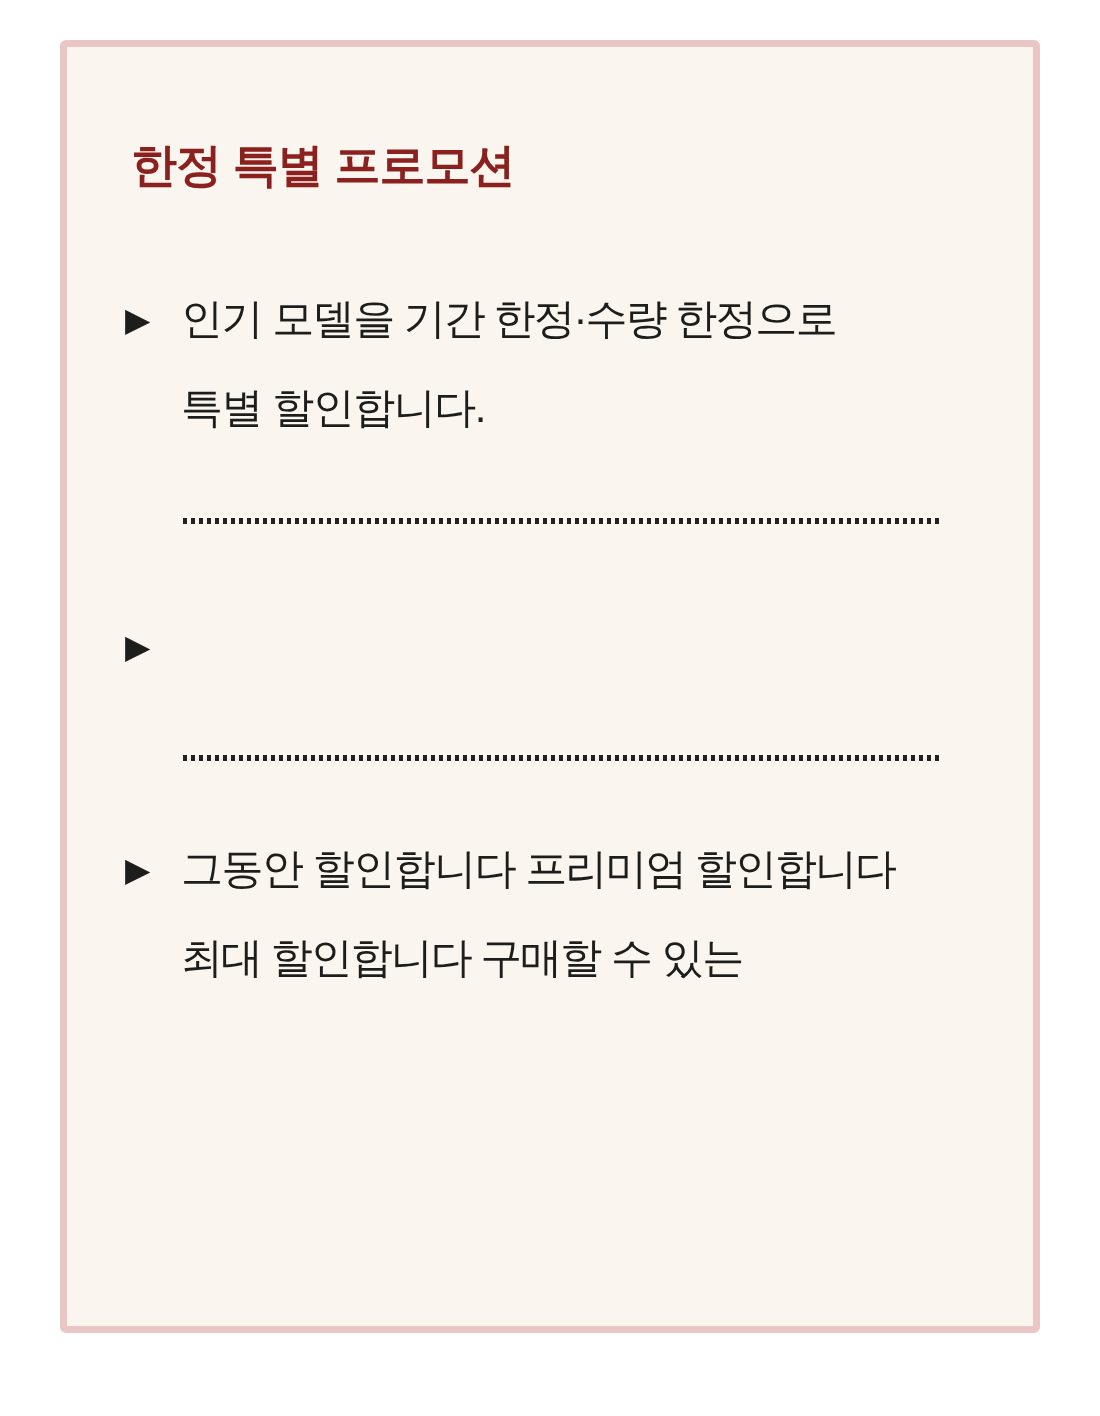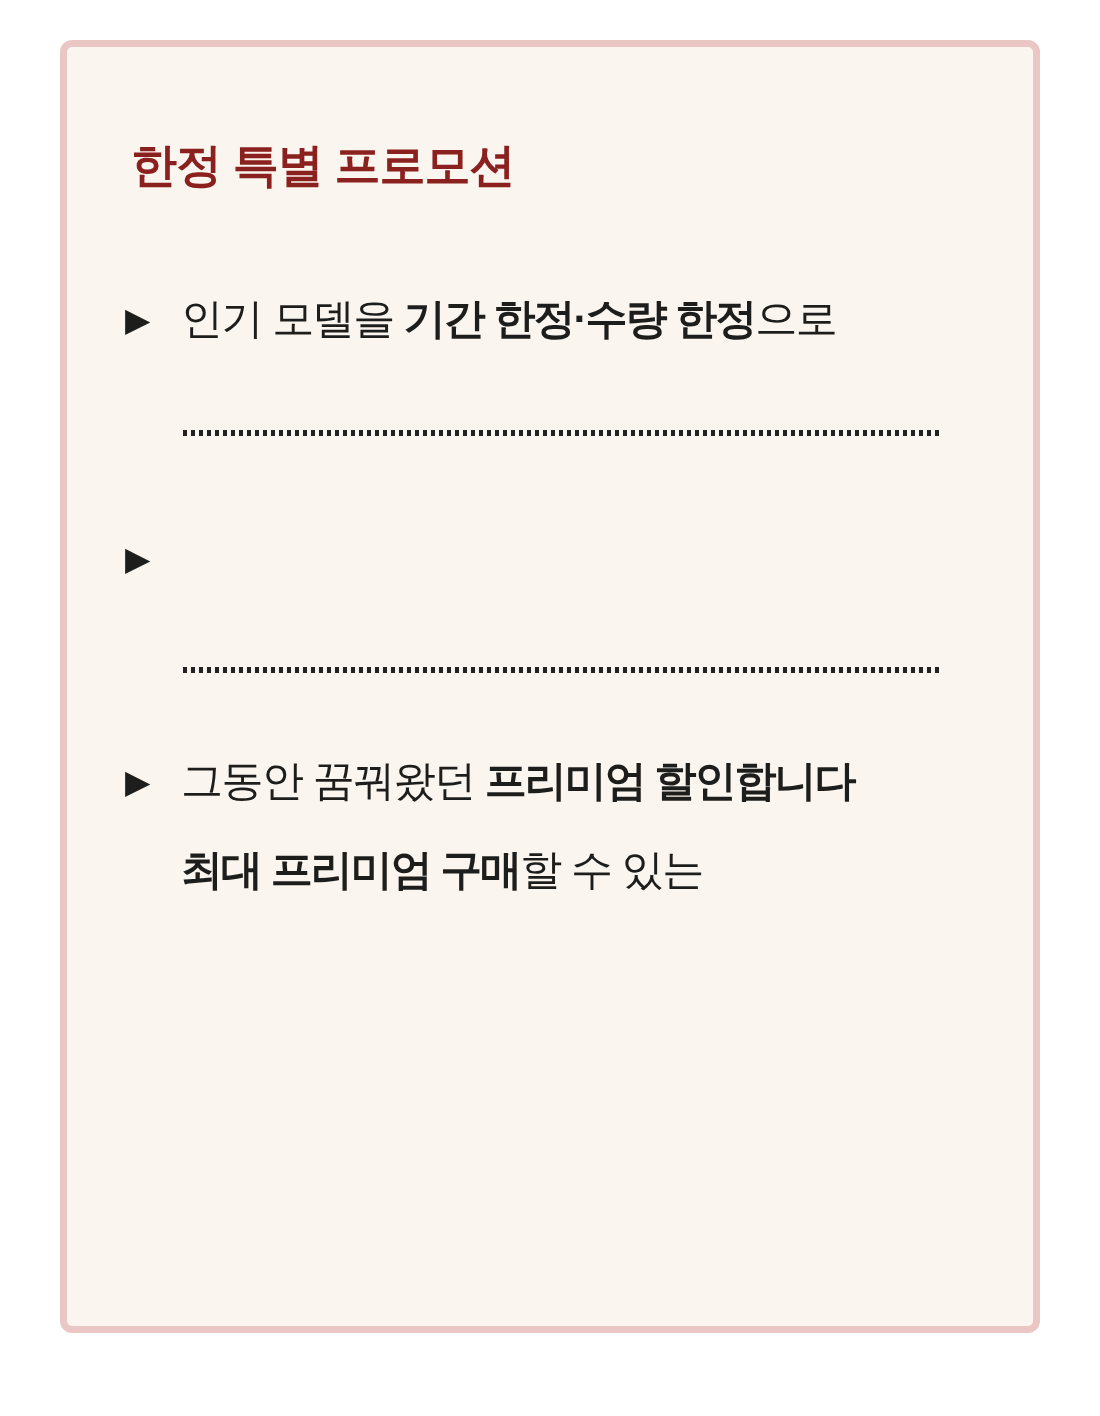--- a/index.html
+++ b/index.html
@@ -17,21 +17,21 @@
   }
   .card {
     position: absolute;
     left: 60px;
     top: 40px;
     width: 980px;
     height: 1293px;
     box-sizing: border-box;
     background: #fbf5ef;
     border: 7px solid #eac7c4;
-    border-radius: 12px;
+    border-radius: 6px;
     padding: 92px 48px 0 58px;
     color: #1d1d1b;
   }
   .title {
     margin: 0 0 0 6px;
     font-size: 46px;
     line-height: 52px;
     font-weight: 800;
     letter-spacing: -1px;
     color: #8b211e;
@@ -56,21 +56,21 @@
   .line {
     margin: 0 0 41px 0;
     font-size: 42px;
     line-height: 48px;
     font-weight: 500;
     letter-spacing: -1.5px;
     color: #1d1d1b;
   }
   .line:last-child { margin-bottom: 0; }
   .line .b {
-    font-weight: 700;
+    font-weight: 400;
     letter-spacing: -2px;
   }
   .divider {
     height: 6px;
     margin: 86px 43px 0 58px;
     background-image: repeating-linear-gradient(90deg, #222222 0px, #222222 4px, transparent 4px, transparent 8px);
   }
   .divider-2 { margin-top: 84px; }
 </style>
 </head>
@@ -78,35 +78,36 @@
 
 <div class="page">
   <div class="card">
 
     <h1 class="title">한정 특별 프로모션</h1>
 
     <div class="bullet bullet-1">
       <span class="marker">▶</span>
       <div class="lines">
         <p class="line"><span>인기 모델을 </span><span class="b">기간 한정·수량 한정</span><span>으로</span></p>
+        <p class="line"><span>특별 할인합니다.</span></p>
       </div>
     </div>
 
     <div class="divider divider-1"></div>
 
     <div class="bullet bullet-2">
       <span class="marker">▶</span>
       <div class="lines">
       </div>
     </div>
 
     <div class="divider divider-2"></div>
 
     <div class="bullet bullet-3">
       <span class="marker">▶</span>
       <div class="lines">
-        <p class="line"><span>그동안 꿈꿔왔던 </span><span class="b">프리미엄 할인합니다</span></p>
-        <p class="line"><span class="b">최대 프리미엄 구매</span><span>할 수 있는</span></p>
+        <p class="line"><span>그동안 할인합니다 </span><span class="b">프리미엄 할인합니다</span></p>
+        <p class="line"><span class="b">최대 할인합니다 구매</span><span>할 수 있는</span></p>
       </div>
     </div>
 
   </div>
 </div>
 
 </body></html>

